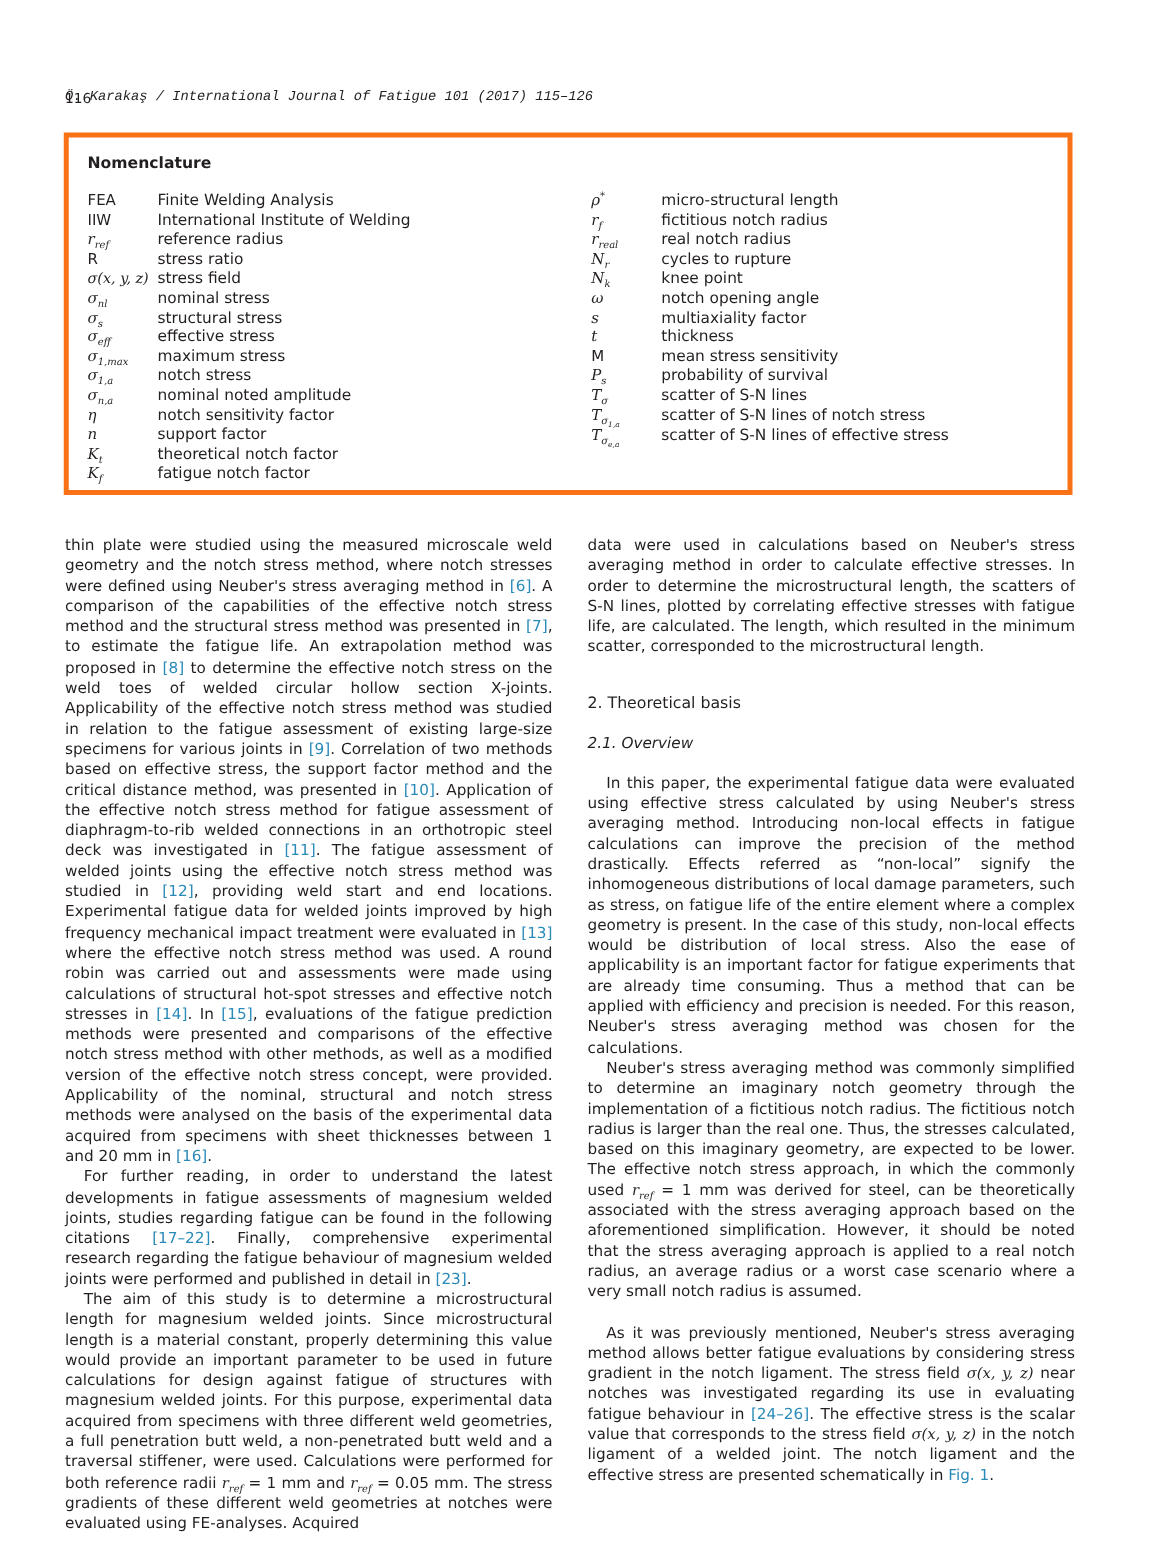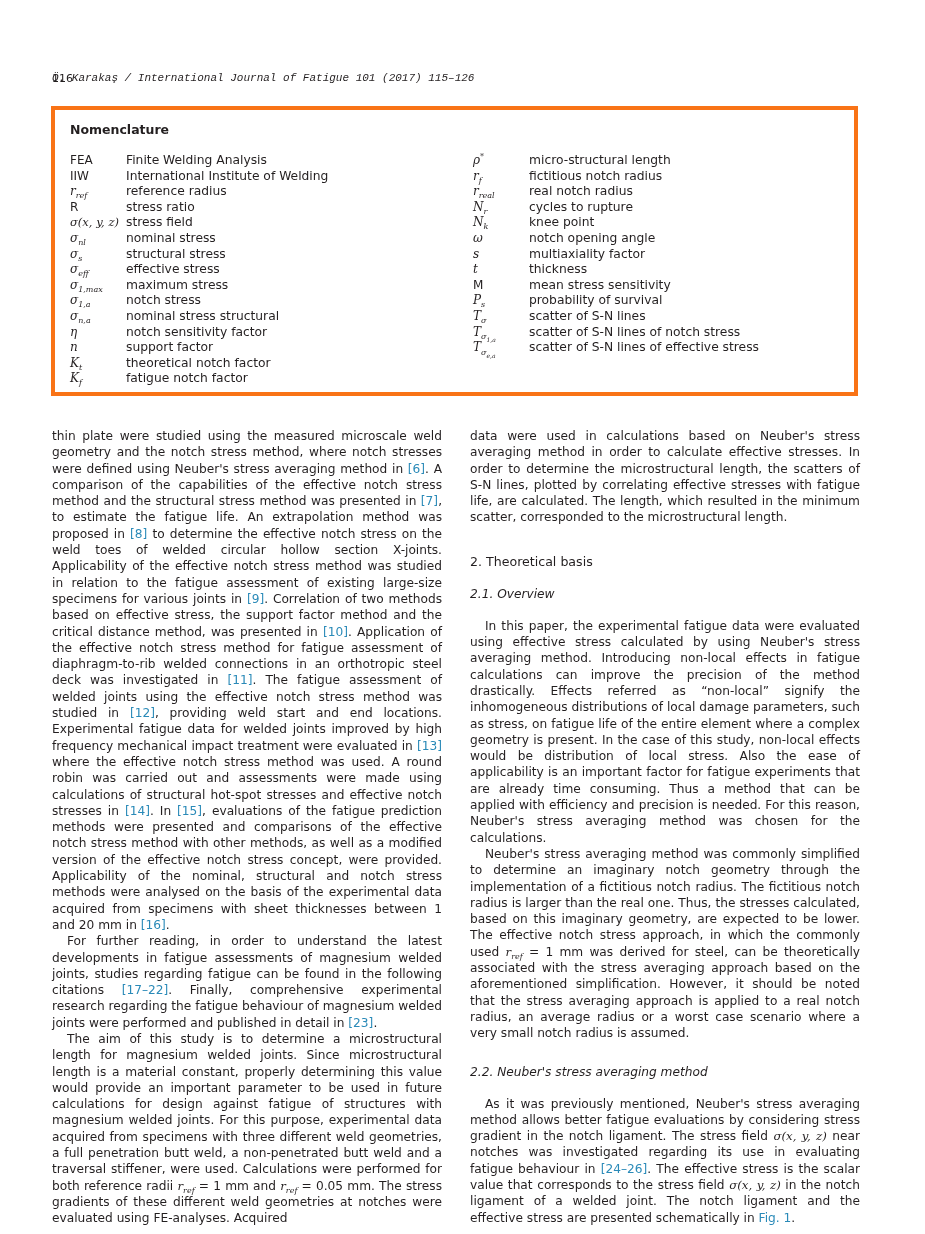--- a/index.html
+++ b/index.html
@@ -102,21 +102,21 @@
     <div class="nrow">
         <span class="sym">σ<sub>1,max</sub></span>
         <span>maximum stress</span>
       </div>
     <div class="nrow">
         <span class="sym">σ<sub>1,a</sub></span>
         <span>notch stress</span>
       </div>
     <div class="nrow">
         <span class="sym">σ<sub>n,a</sub></span>
-        <span>nominal stress structural</span>
+        <span>nominal noted amplitude</span>
       </div>
     <div class="nrow">
         <span class="sym">η</span>
         <span>notch sensitivity factor</span>
       </div>
     <div class="nrow">
         <span class="sym">n</span>
         <span>support factor</span>
       </div>
     <div class="nrow">
@@ -196,16 +196,15 @@
 <div class="col right">
   <p>data were used in calculations based on Neuber's stress averaging method in order to calculate effective stresses. In order to determine the microstructural length, the scatters of S-N lines, plotted by correlating effective stresses with fatigue life, are calculated. The length, which resulted in the minimum scatter, corresponded to the microstructural length.</p>
 
   <div class="sec-h">2. Theoretical basis</div>
   <div class="subsec-h">2.1. Overview</div>
 
   <p class="indent after-h">In this paper, the experimental fatigue data were evaluated using effective stress calculated by using Neuber's stress averaging method. Introducing non-local effects in fatigue calculations can improve the precision of the method drastically. Effects referred as “non-local” signify the inhomogeneous distributions of local damage parameters, such as stress, on fatigue life of the entire element where a complex geometry is present. In the case of this study, non-local effects would be distribution of local stress. Also the ease of applicability is an important factor for fatigue experiments that are already time consuming. Thus a method that can be applied with efficiency and precision is needed. For this reason, Neuber's stress averaging method was chosen for the calculations.</p>
 
   <p class="indent"><span>Neuber's stress averaging method was commonly simplified to determine an imaginary notch geometry through the implementation of a fictitious notch radius. The fictitious notch radius is larger than the real one. Thus, the stresses calculated, based on this imaginary geometry, are expected to be lower. The effective notch stress approach, in which the commonly used </span><span class="math"><span>r</span><sub>ref</sub></span><span> = 1 mm was derived for steel, can be theoretically associated with the stress averaging approach based on the aforementioned simplification. However, it should be noted that the stress averaging approach is applied to a real notch radius, an average radius or a worst case scenario where a very small notch radius is assumed.</span></p>
 
-  <div class="subsec-h" style="margin-top:22px">2.2. Neuber's stress averaging method</div>
 
   <p class="indent after-h"><span>As it was previously mentioned, Neuber's stress averaging method allows better fatigue evaluations by considering stress gradient in the notch ligament. The stress field </span><span class="math">σ(x, y, z)</span><span> near notches was investigated regarding its use in evaluating fatigue behaviour in </span><a class="ref">[24–26]</a><span>. The effective stress is the scalar value that corresponds to the stress field </span><span class="math">σ(x, y, z)</span><span> in the notch ligament of a welded joint. The notch ligament and the effective stress are presented schematically in </span><a class="ref">Fig. 1</a><span>.</span></p>
 </div>
 
 </body></html>

